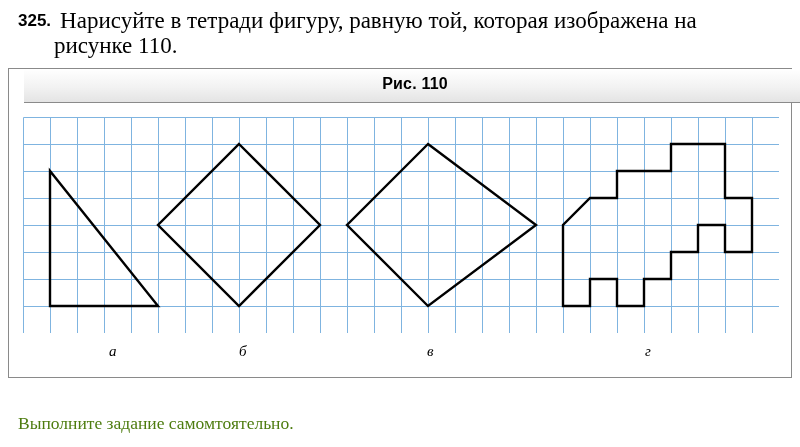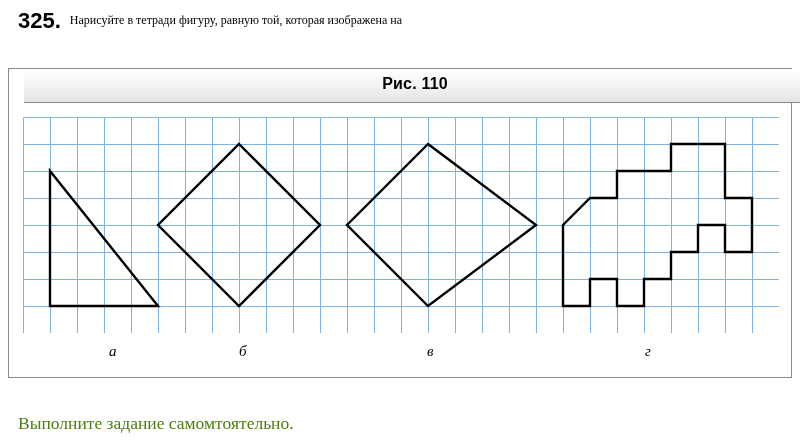--- a/index.html
+++ b/index.html
@@ -19,27 +19,27 @@
   
   #exercise {
     position: absolute;
     left: 18px;
     top: 8px;
     width: 764px;
   }
   #exercise-number {
     font-family: "Liberation Sans", sans-serif;
     font-weight: bold;
-    font-size: 22px;
+    font-size: 17px;
     float: left;
     margin-right: 9px;
     line-height: 25px;
   }
   #exercise-text {
-    font-size: 12px;
+    font-size: 23px;
     line-height: 25px;
     text-align: left;
   }
   #exercise-text .l2 {
     display: block;
     margin-left: 36px;
   }
 
   
   #figure-block {
@@ -106,20 +106,21 @@
     color: #4d7c0f;
   }
 </style>
 </head>
 <body>
 
 <div id="exercise">
   <span id="exercise-number">325.</span>
   <div id="exercise-text">
     <span>Нарисуйте в тетради фигуру, равную той, которая изображена на</span>
+    <span class="l2">рисунке 110.</span>
   </div>
 </div>
 
 <div id="figure-block">
 
   <div id="caption-bar">
     <div id="caption-text">Рис. 110</div>
   </div>
 
   <div id="grid-area">

